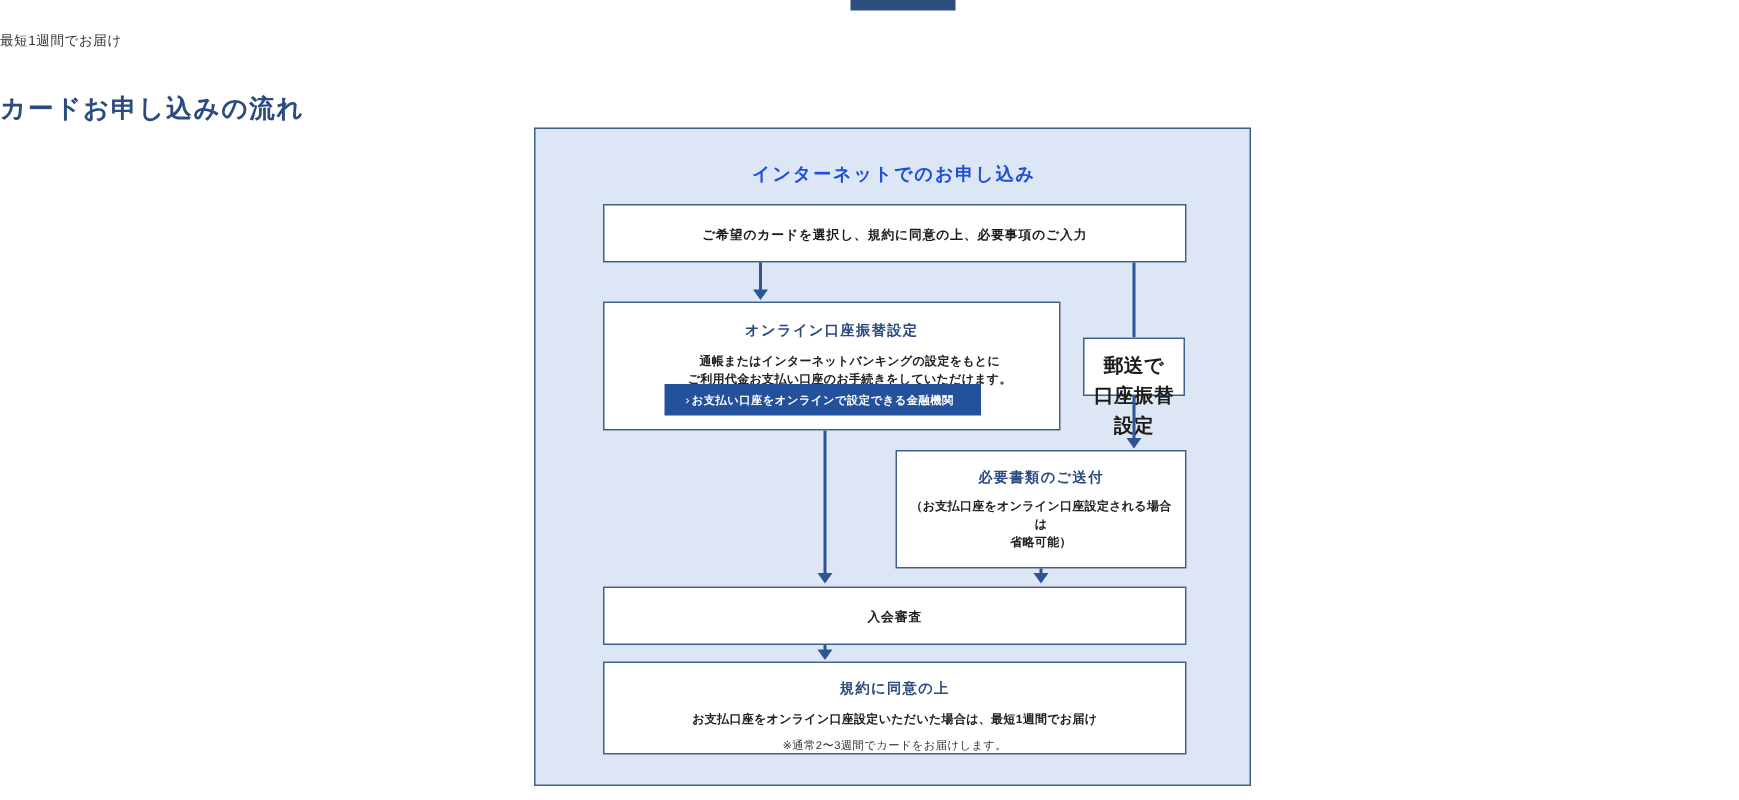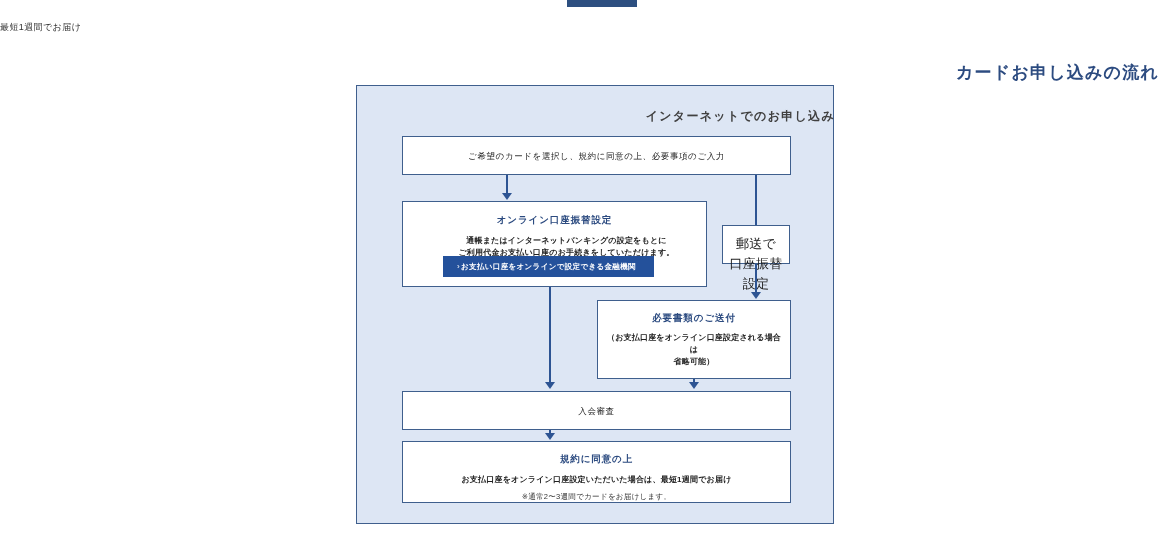--- a/index.html
+++ b/index.html
@@ -17,52 +17,52 @@
   }
   
   .intro-note{
     position:absolute;left:0;top:21px;width:1159px;
     text-align:left;
     font-size:9px;color:#333333;letter-spacing:.4px;
   }
   
   .page-title{
     position:absolute;left:0;top:50px;width:1159px;
-    text-align:right;
+    text-align:left;
     font-size:17px;font-weight:bold;color:#2c4b80;letter-spacing:1.2px;
   }
   
   .flow-outer{
     position:absolute;left:356px;top:85px;
     width:478px;height:439px;
     background:#dde6f4;
     border:1px solid #3f5f8d;
     box-sizing:border-box;
   }
   .flow-heading{
     position:absolute;left:0;top:22px;width:478px;
-    text-align:right;
-    font-size:12px;font-weight:bold;color:#404040;letter-spacing:1.3px;
+    text-align:center;
+    font-size:12px;font-weight:bold;color:#1d4ed8;letter-spacing:1.3px;
   }
   
   .node{
     position:absolute;
     background:#ffffff;
     border:1px solid #3f5f8d;
     box-sizing:border-box;
     text-align:center;
   }
   .node .nd-title{
     font-size:9.5px;font-weight:bold;color:#2c4b80;letter-spacing:.9px;
   }
   .node .nd-body{
     font-size:8px;font-weight:bold;color:#222222;letter-spacing:.2px;line-height:1.5;
   }
   .node .nd-plain{
-    font-size:8.5px;font-weight:normal;color:#1b1b1b;letter-spacing:.6px;
+    font-size:8.5px;font-weight:bold;color:#1b1b1b;letter-spacing:.6px;
   }
   .node .nd-sub{
     font-size:7.5px;color:#333333;letter-spacing:.3px;
   }
 
   
   #node-apply{left:45px;top:50px;width:389px;height:39px;}
   #node-apply .nd-plain{line-height:39px;}
 
   #node-online{left:45px;top:115px;width:305px;height:86px;padding-top:12px;}

